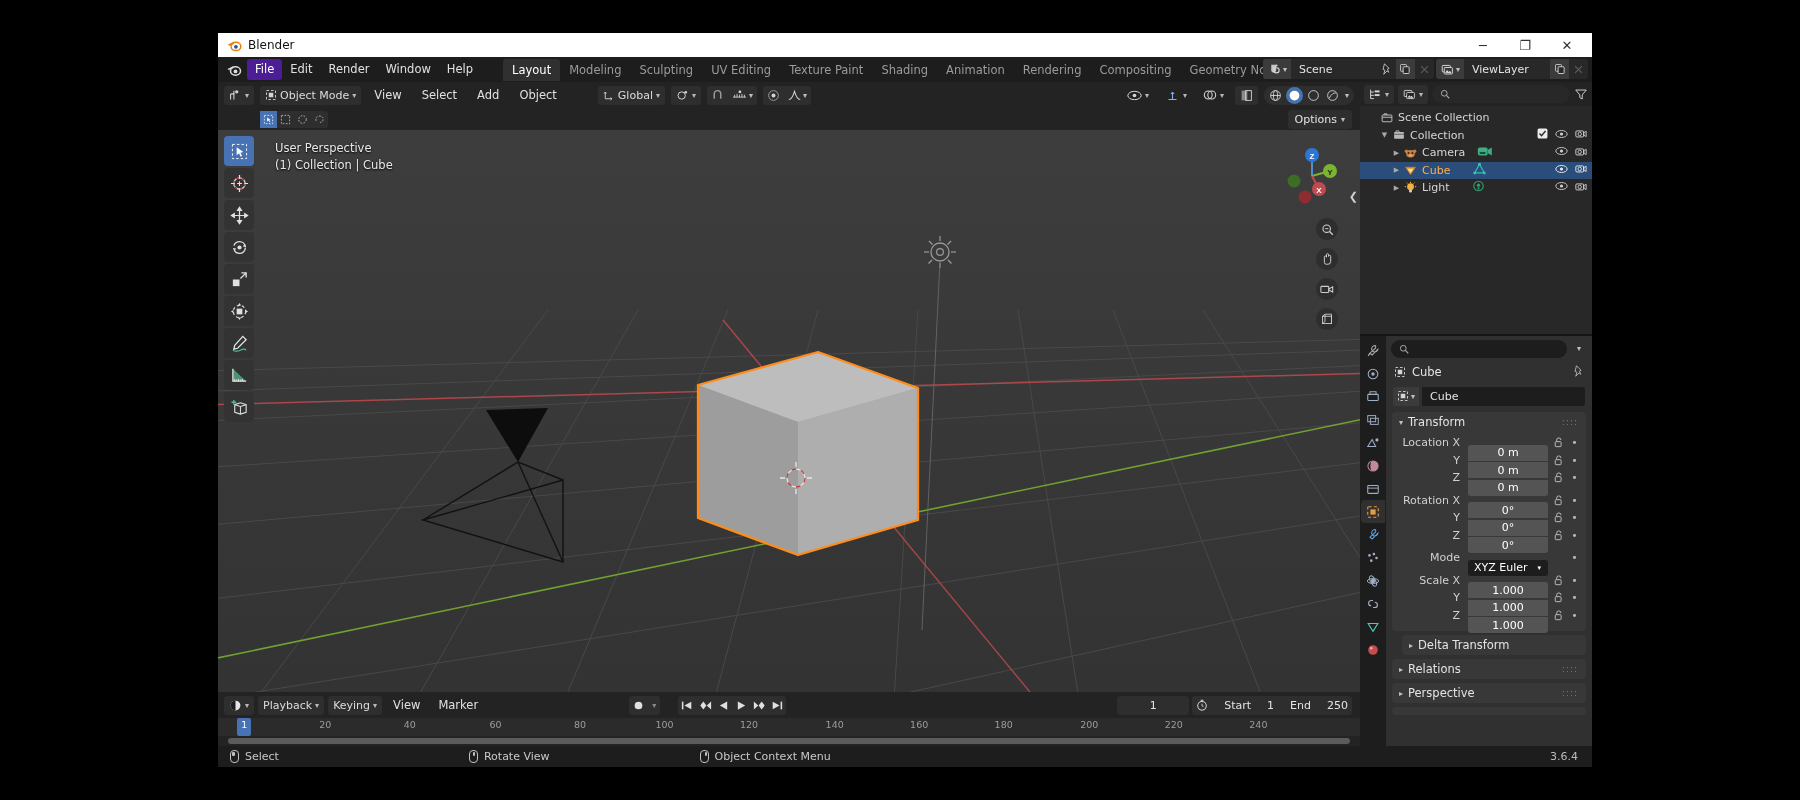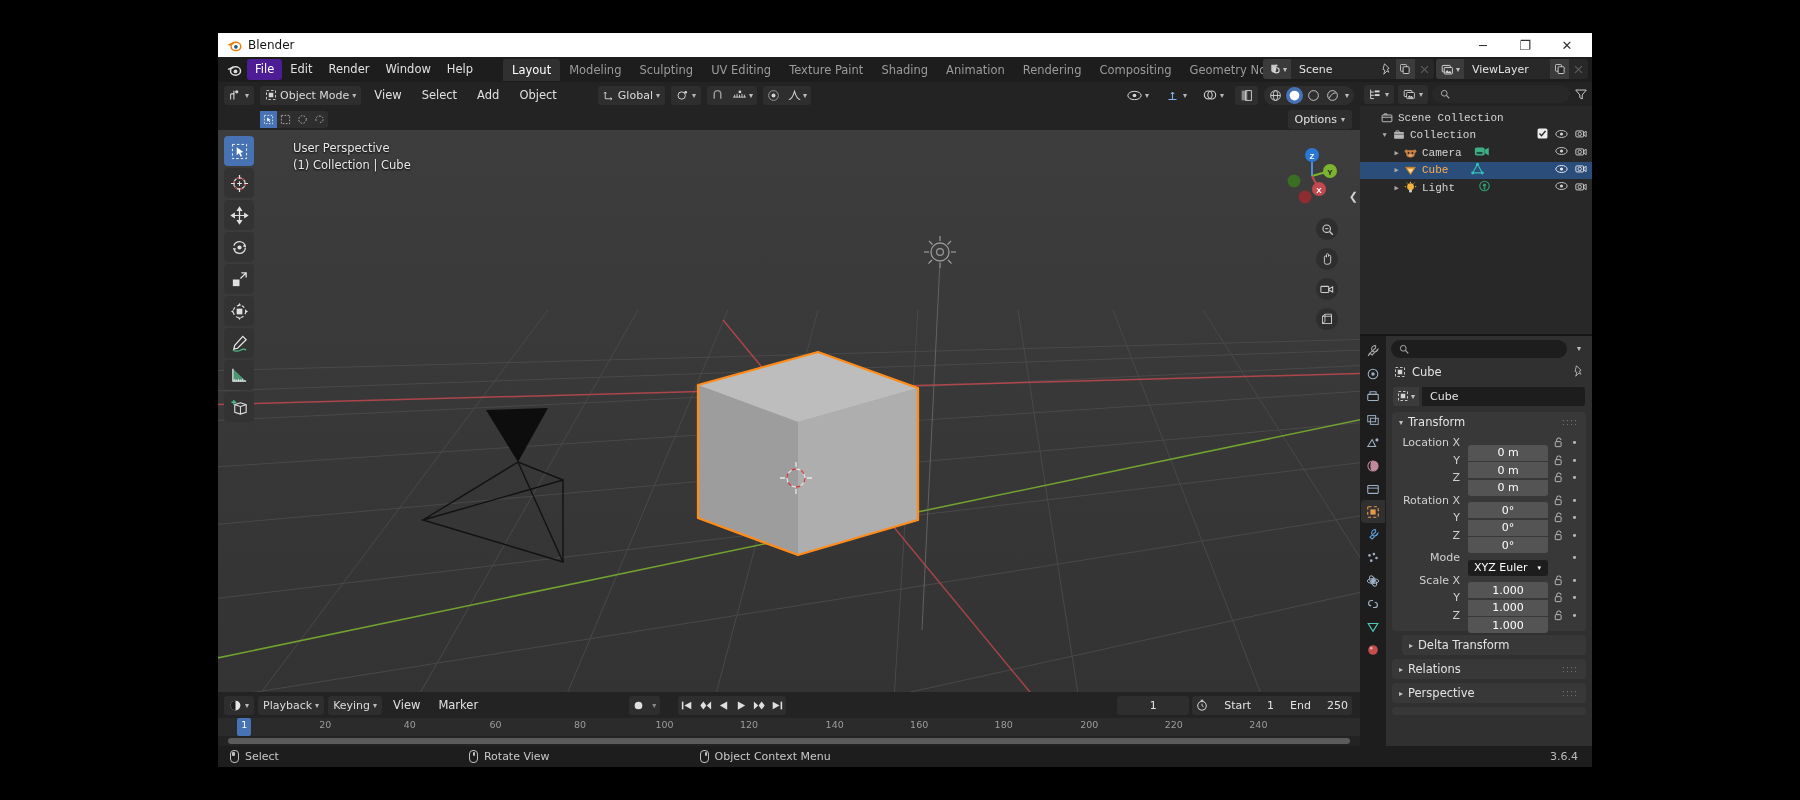--- a/index.html
+++ b/index.html
@@ -84,21 +84,21 @@
   .vp-subheader { height:22px; background:#232323; display:flex; align-items:center;
     padding:0 6px; flex:none; position:relative; }
   .selmode { display:flex; background:#2e2e2e; border-radius:3px; margin-left:36px; }
   .selmode div { width:17px; height:17px; display:flex; align-items:center; justify-content:center; }
   .selmode div.on { background:#4772b3; }
   .opt-btn { position:absolute; right:8px; display:flex; align-items:center; gap:4px;
     background:#2e2e2e; border-radius:3px; height:19px; padding:0 7px; font-size:11px; }
 
   
   .viewport { flex:1; position:relative; overflow:hidden; background:#3a3a3a; min-height:0; }
-  .vp-text { position:absolute; left:75px; top:10px; font-size:11.5px; color:#e9e9e9;
+  .vp-text { position:absolute; left:57px; top:10px; font-size:11.5px; color:#e9e9e9;
     text-shadow:0 1px 2px #000; line-height:17px; }
   .toolbar { position:absolute; left:6px; top:6px; width:30px;
     display:flex; flex-direction:column; gap:2px; }
   .tool { width:30px; height:30px; background:#333333; border-radius:4px;
     display:flex; align-items:center; justify-content:center; }
   .tool.sel { background:#4772b3; }
   .gizmo { position:absolute; right:18px; top:16px; width:60px; height:60px; }
   .vp-icons { position:absolute; right:22px; top:88px; display:flex;
     flex-direction:column; gap:8px; align-items:center; }
   .vp-ico { width:22px; height:22px; border-radius:50%; background:#2e2e2e;
@@ -123,21 +123,21 @@
   .tl-scroll { height:10px; background:#232323; position:relative; flex:none; }
   .tl-scroll .bar { position:absolute; left:10px; right:10px; top:2px; height:6px;
     background:#5b5b5b; border-radius:3px; }
 
   
   .outliner { height:252px; background:#1d1d1d; display:flex; flex-direction:column; flex:none; }
   .ol-header { height:24px; background:#232323; display:flex; align-items:center;
     gap:4px; padding:0 4px; flex:none; }
   .search-box { flex:1; height:18px; background:#282828; border-radius:9px;
     display:flex; align-items:center; padding:0 8px; gap:5px; font-size:10.5px; color:#888; }
-  .ol-tree { flex:1; background:#282828; padding-top:3px; overflow:hidden;font-family:Liberation Mono, monospace; }
+  .ol-tree { flex:1; background:#282828; padding-top:3px; overflow:hidden; }
   .ol-row { height:17.5px; display:flex; align-items:center; font-size:11px;
     padding-right:6px; position:relative; }
   .ol-row.sel { background:#2a4d7a; }
   .ol-row .tri { width:13px; text-align:center; font-size:7px; color:#a8a8a8; }
   .ol-row .ic { width:15px; display:flex; align-items:center; justify-content:center; }
   .ol-row .lbl { margin-left:4px; color:#d5d5d5; }
   .ol-row.sel .lbl { color:#ffaf4d; }
   .ol-right { position:absolute; right:5px; display:flex; align-items:center; gap:7px; }
   .ol-sep { height:2px; background:#161616; }
 

